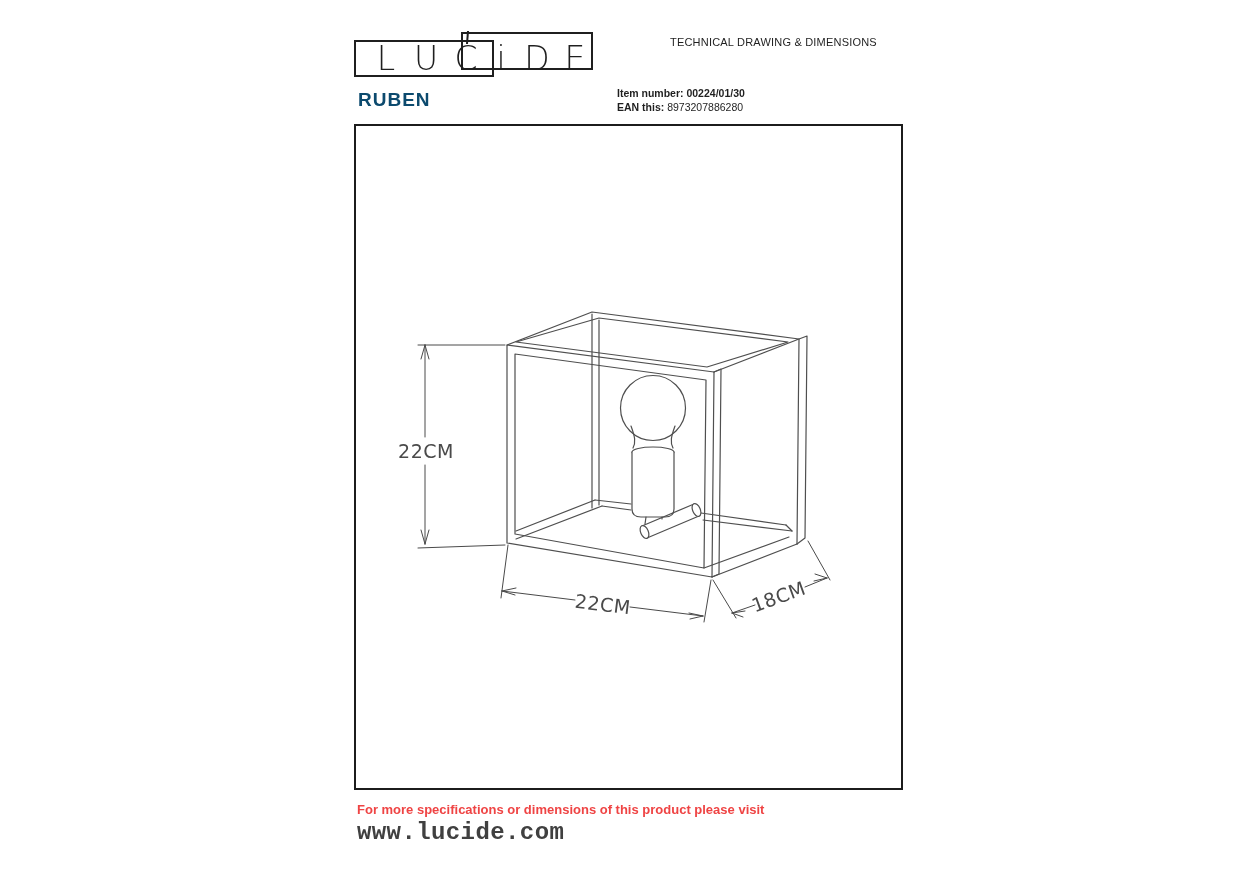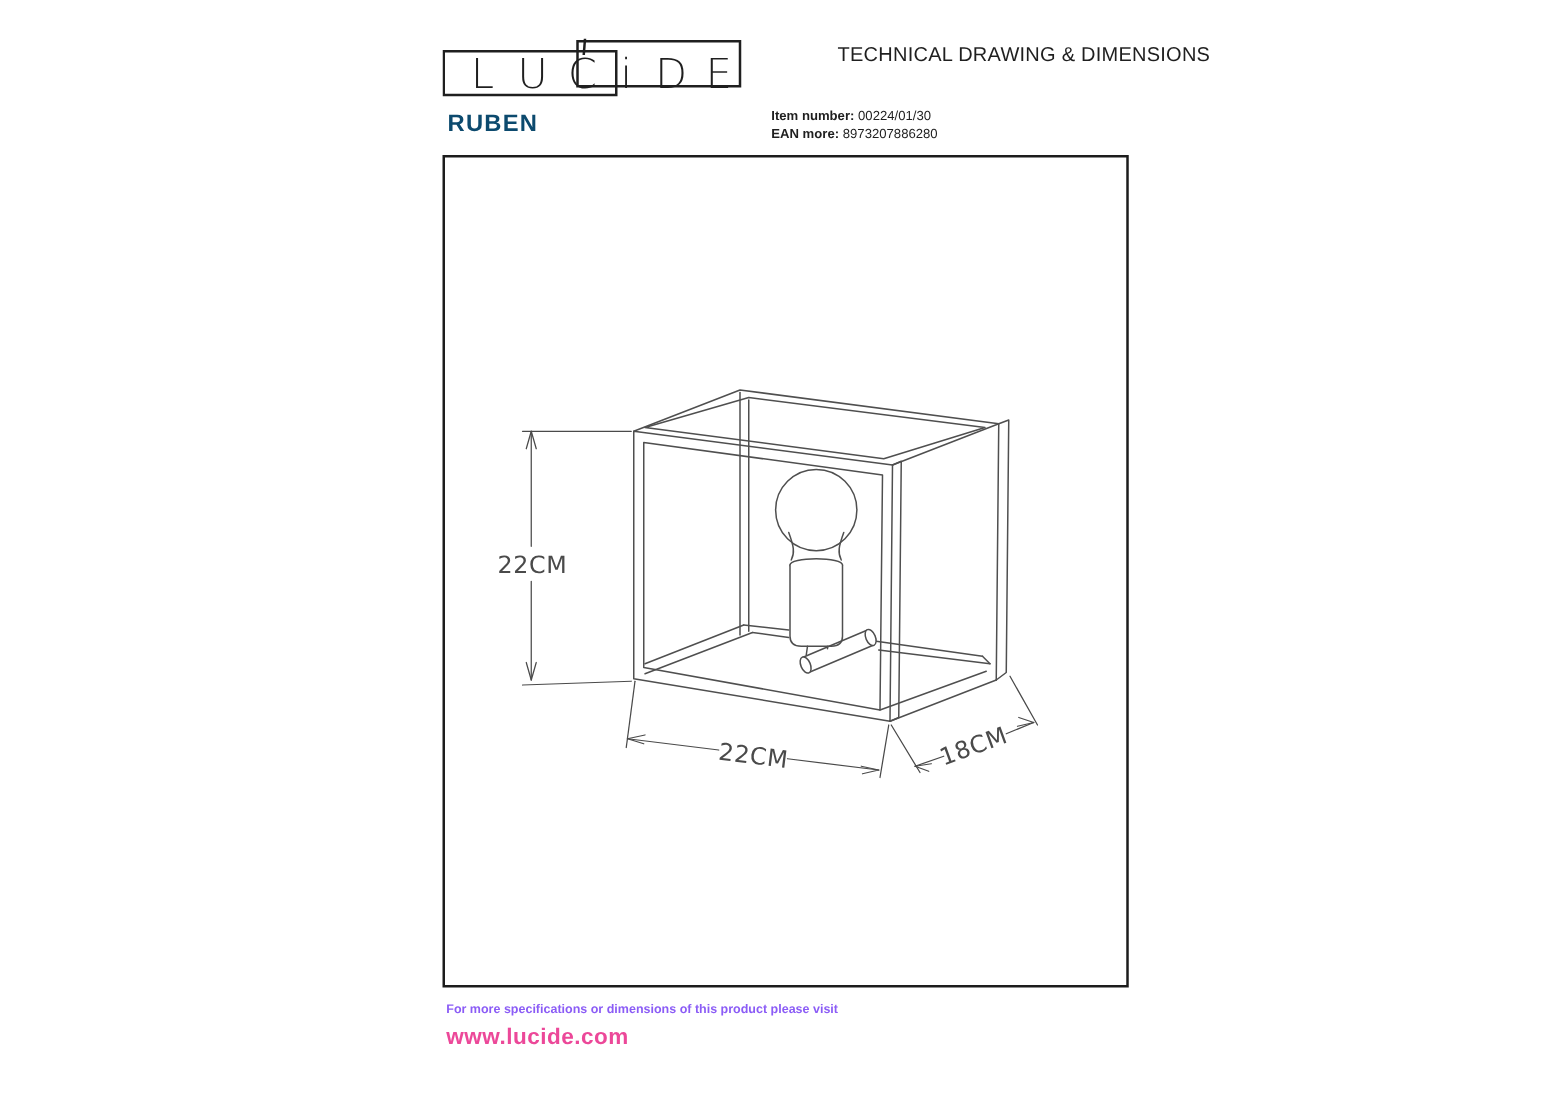--- a/index.html
+++ b/index.html
@@ -1,31 +1,31 @@
 <!DOCTYPE html>
 <html><head>
 <meta charset="utf-8">
 <style>
   html,body{margin:0;padding:0;}
   body{
     width:1253px;height:877px;position:relative;background:#ffffff;
     font-family:"Liberation Sans", sans-serif;color:#111111;overflow:hidden;
   }
   .abs{position:absolute;}
-  .doc-type{font-size:16px;letter-spacing:.2px;color:#1f1f1f;white-space:nowrap;}
+  .doc-type{font-size:11px;letter-spacing:.2px;color:#1f1f1f;white-space:nowrap;}
   .product-name{font-size:19px;font-weight:bold;letter-spacing:1px;color:#0c4a6e;}
   .meta{font-size:10.5px;line-height:13.5px;color:#1f1f1f;white-space:nowrap;}
   .meta .lbl{font-weight:bold;}
-  .meta .val-bold{font-weight:normal;}
+  .meta .val-bold{font-weight:bold;}
   .drawing-frame{
     left:354px;top:124px;width:549px;height:666px;
     border:2px solid #1c1c1c;box-sizing:border-box;background:#ffffff;
   }
-  .footer-note{font-size:10px;font-weight:bold;color:#8b5cf6;white-space:nowrap;}
-  .website{font-size:18px;font-weight:bold;letter-spacing:.4px;color:#ec4899;}
+  .footer-note{font-size:13px;font-weight:bold;color:#ef4444;white-space:nowrap;}
+  .website{font-size:24px;font-weight:bold;letter-spacing:.4px;color:#404040;font-family:Liberation Mono, monospace;}
   svg text.dim{
     font-family:"DejaVu Sans", sans-serif;
     font-size:19px;fill:#4a4a4a;letter-spacing:.5px;
   }
   svg text.logo-ltr{
     font-family:"DejaVu Sans", sans-serif;
     font-size:33px;font-weight:200;fill:#1f1f1f;
   }
 </style>
 </head>
@@ -50,21 +50,21 @@
 <div class="abs doc-type" style="left:670px;top:36px;">TECHNICAL DRAWING &amp; DIMENSIONS</div>
 
 <div class="abs product-name" style="left:358px;top:89px;">RUBEN</div>
 
 <div class="abs meta" style="left:617px;top:87px;">
   <div>
     <span class="lbl">Item number:</span>
     <span class="val-bold">00224/01/30</span>
   </div>
   <div>
-    <span class="lbl">EAN more:</span>
+    <span class="lbl">EAN this:</span>
     <span>8973207886280</span>
   </div>
 </div>
 
 <div class="abs drawing-frame"></div>
 
 <svg class="abs" style="left:354px;top:124px;" width="549" height="666" viewBox="0 0 549 666">
 
   <g fill="none" stroke="#4f4f4f" stroke-width="1.2" stroke-linejoin="round" stroke-linecap="round">
 

